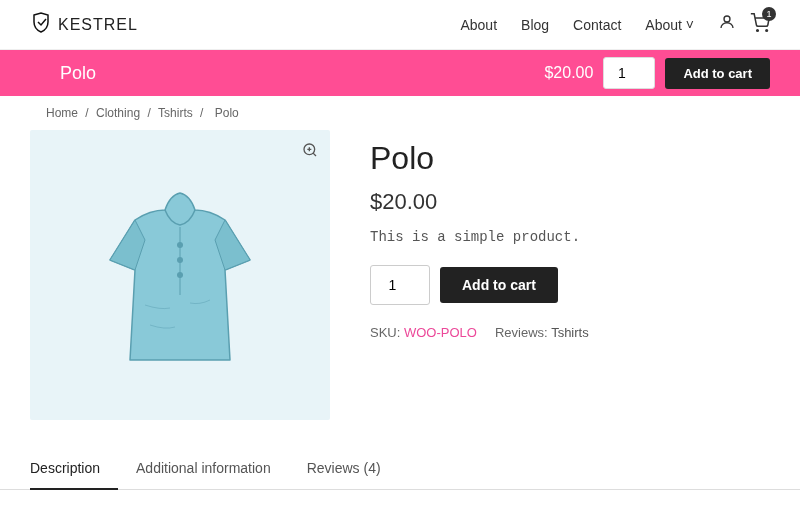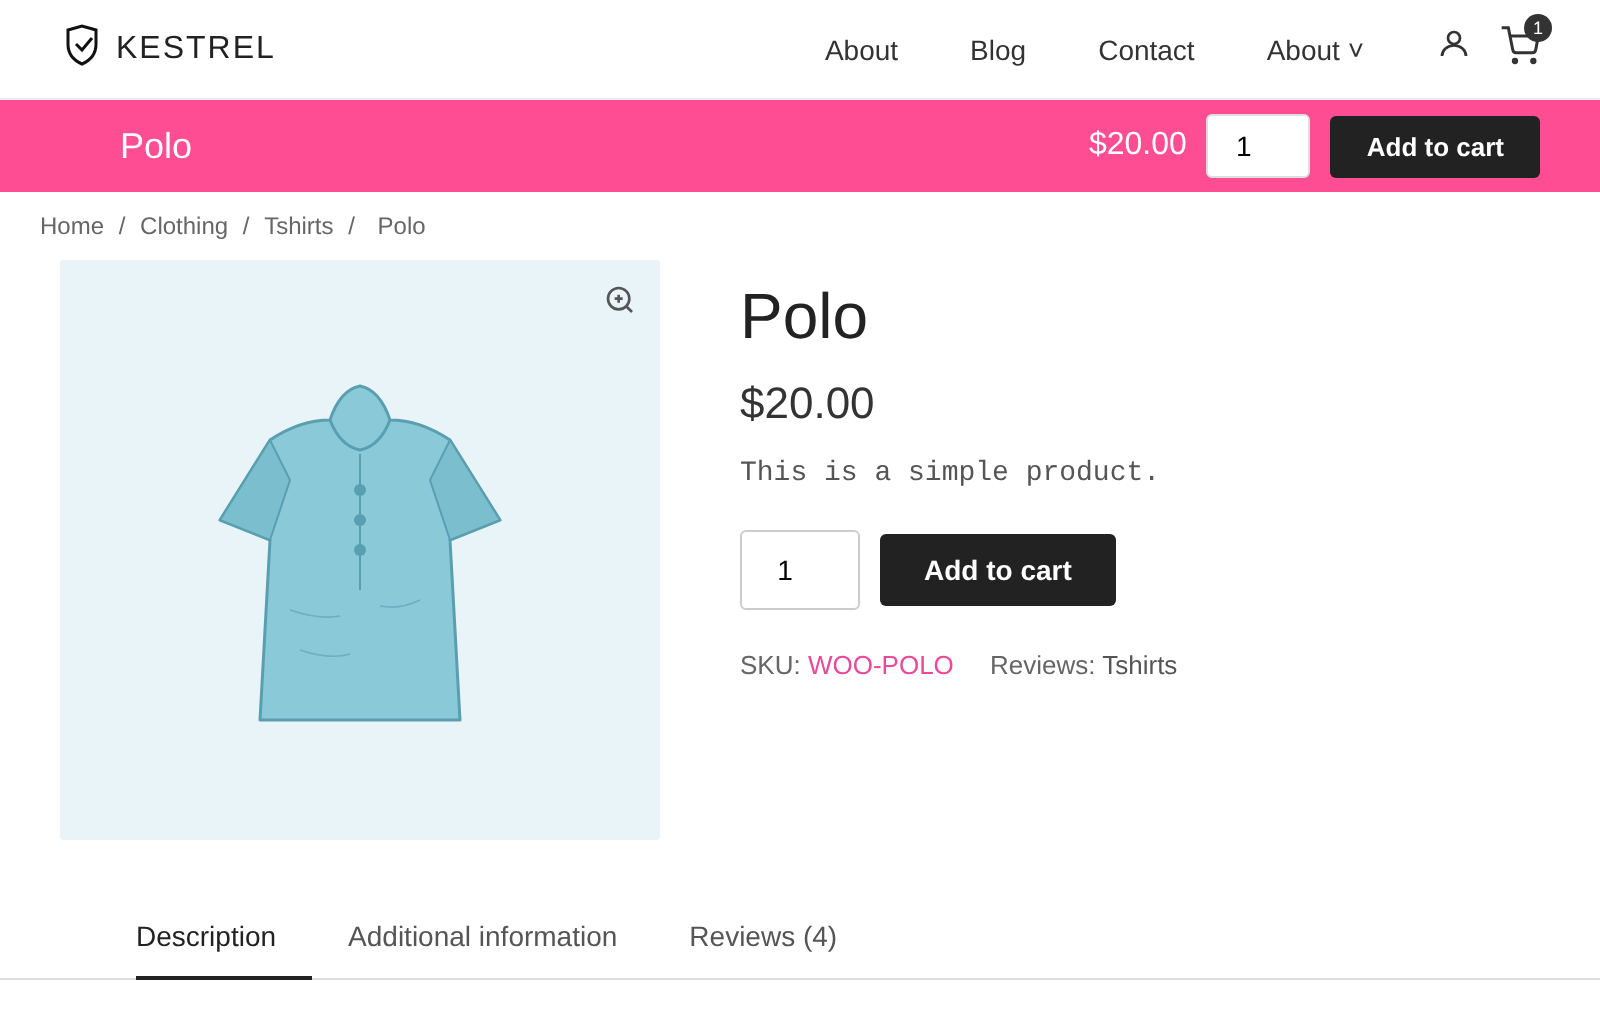--- a/index.html
+++ b/index.html
@@ -23,21 +23,21 @@
       letter-spacing: 1px;
       color: #222;
     }
     .logo-icon {
       color: #111;
       font-size: 20px;
     }
     .nav {
       display: flex;
       align-items: center;
-      gap: 36px;
+      gap: 24px;
     }
     .nav a {
       text-decoration: none;
       color: #333;
       font-size: 14px;
     }
     .nav-icons {
       display: flex;
       align-items: center;
       gap: 14px;
@@ -105,21 +105,21 @@
       padding: 8px 18px;
       font-size: 13px;
       font-weight: 600;
       border-radius: 3px;
       cursor: pointer;
       white-space: nowrap;
     }
 
     
     .breadcrumb {
-      padding: 10px 20px;
+      padding: 10px 46px;
       font-size: 12px;
       color: #666;
     }
     .breadcrumb a { color: #666; text-decoration: none; }
     .breadcrumb span { margin: 0 4px; }
 
     
     .product-layout {
       display: flex;
       gap: 40px;
@@ -226,21 +226,20 @@
       font-size: 14px;
       cursor: pointer;
       color: #555;
       border-bottom: 2px solid transparent;
       margin-bottom: -1px;
     }
     .tab-item.active {
       color: #222;
       border-bottom: 2px solid #222;
       font-weight: 500;
-      margin-left: 38px;
     }
     .tab-item:first-child {
       padding-left: 0;
     }
 
     
   </style>
 </head>
 <body>
 

